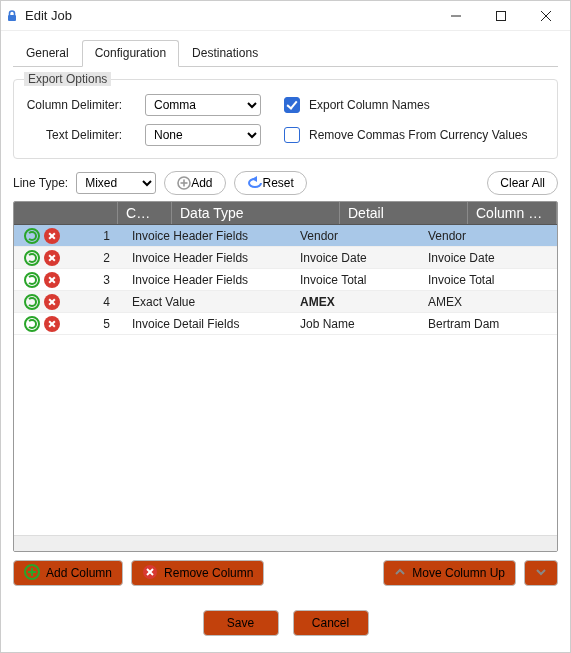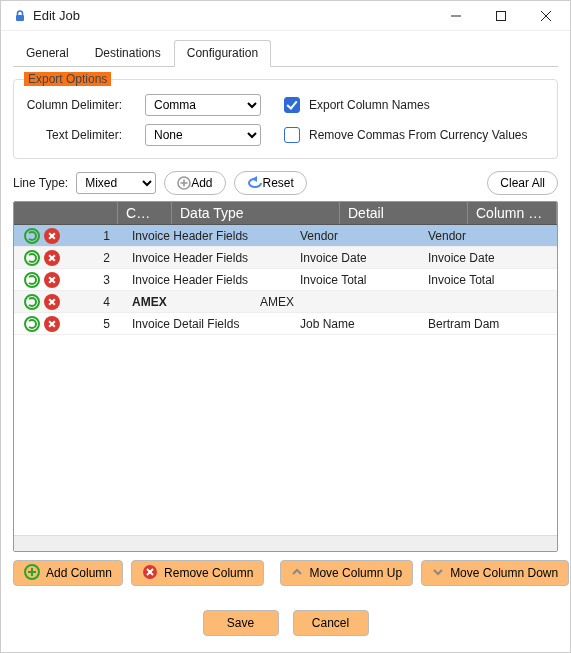--- a/index.html
+++ b/index.html
@@ -9,21 +9,21 @@
     font-size: 12px;
     background: #fff;
     color: #222;
     width: 571px; height: 653px;
     overflow: hidden;
   }
   .window { width:571px; height:653px; border:1px solid #ccc; display:flex; flex-direction:column; }
   
   .titlebar {
     height: 30px; display:flex; align-items:center; justify-content:space-between;
-    padding: 0 2px 0 12px; border-bottom:1px solid #eee;
+    padding: 0 2px 0 4px; border-bottom:1px solid #eee;
   }
   .titlebar-left { display:flex; align-items:center; gap:6px; font-size:13px; }
   .titlebar-right { display:flex; }
   .win-btn {
     width:45px; height:28px; display:flex; align-items:center; justify-content:center;
     cursor:pointer;
   }
   .win-btn svg, .titlebar-left svg { display:block; }
 
   .content {
@@ -42,21 +42,21 @@
     border-color:#ccc; background:#fff; border-bottom:1px solid #fff;
     border-radius:3px 3px 0 0;
   }
 
   
   .group {
     border:1px solid #ddd; border-radius:4px; padding:10px 12px 12px;
     margin-top:12px; position:relative;
   }
   .group-title {
-    position:absolute; top:-8px; left:10px; background:#f97316;
+    position:absolute; top:-8px; left:10px; background:#e5e5e5;
     padding:0 4px; font-size:12px; color:#444;
   }
   .opts-row { display:flex; align-items:center; gap:19px; margin-top:4px; }
   .opts-row + .opts-row { margin-top:8px; }
   .lbl { width:100px; text-align:right; padding-right:4px; }
   select.combo {
     width:116px; height:22px; border:1px solid #aaa; border-radius:3px;
     font: inherit; background:#fff; padding:1px 4px;
   }
   .chk-row { display:flex; align-items:center; gap:6px; }
@@ -130,21 +130,21 @@
   .icon-btn.del::after  { transform:rotate(-45deg); }
   .bold { font-weight:600; }
 
   
   .colbtn-row {
     display:flex; gap:8px; margin-top:8px;
   }
   .colbtn-row .flex-spacer { flex:1; }
   .sqbtn {
     height:26px; padding:0 10px; border:1px solid #bbb; border-radius:4px;
-    background:#fdba74; display:inline-flex; align-items:center; gap:6px;
+    background:#c2410c; display:inline-flex; align-items:center; gap:6px;
     font:inherit; cursor:pointer; white-space:nowrap;
   }
 
   
   .footer {
     display:flex; justify-content:center; gap:14px;
     padding:18px 0 16px; border-top:0;
   }
   .footer .sqbtn { width:76px; justify-content:center; }
 
@@ -183,22 +183,22 @@
           <line x1="10" y1="0" x2="0" y2="10" stroke="#222" stroke-width="1"></line>
         </svg>
       </div>
     </div>
   </div>
 
   <div class="content">
 
     <div class="tabs">
       <div class="tab"><span>General</span></div>
+      <div class="tab active"><span>Configuration</span></div>
       <div class="tab"><span>Destinations</span></div>
-      <div class="tab active"><span>Configuration</span></div>
     </div>
 
     <div class="group">
       <span class="group-title">Export Options</span>
 
       <div class="opts-row">
         <span class="lbl">Column Delimiter:</span>
         <select class="combo">
           <option>Comma</option>
         </select>
@@ -288,20 +288,21 @@
             <div class="gc c-type">Invoice Header Fields</div>
             <div class="gc c-val ">Invoice Total</div>
             <div class="gc c-name">Invoice Total</div>
           </div>
           <div class="grow">
             <div class="gc c-btns">
               <span class="icon-btn refresh"></span>
               <span class="icon-btn del"></span>
             </div>
             <div class="gc c-col">4</div>
+            <div class="gc c-type">Exact Value</div>
             <div class="gc c-val bold">AMEX</div>
             <div class="gc c-name">AMEX</div>
           </div>
           <div class="grow">
             <div class="gc c-btns">
               <span class="icon-btn refresh"></span>
               <span class="icon-btn del"></span>
             </div>
             <div class="gc c-col">5</div>
             <div class="gc c-type">Invoice Detail Fields</div>
@@ -341,21 +342,20 @@
             </svg>
         </span>
         <span>Move Column Up</span>
       </button>
       <button class="sqbtn">
         <span>
           <svg width="12" height="12">
               <polyline points="2,4 6,8 10,4" fill="none" stroke="#888" stroke-width="2"></polyline>
             </svg>
         </span>
-        <span>Move Column Down</span>
       </button>
     </div>
 
   </div>
 
   <div class="footer">
     <button class="sqbtn">
         <span>Save</span>
       </button>
     <button class="sqbtn">

